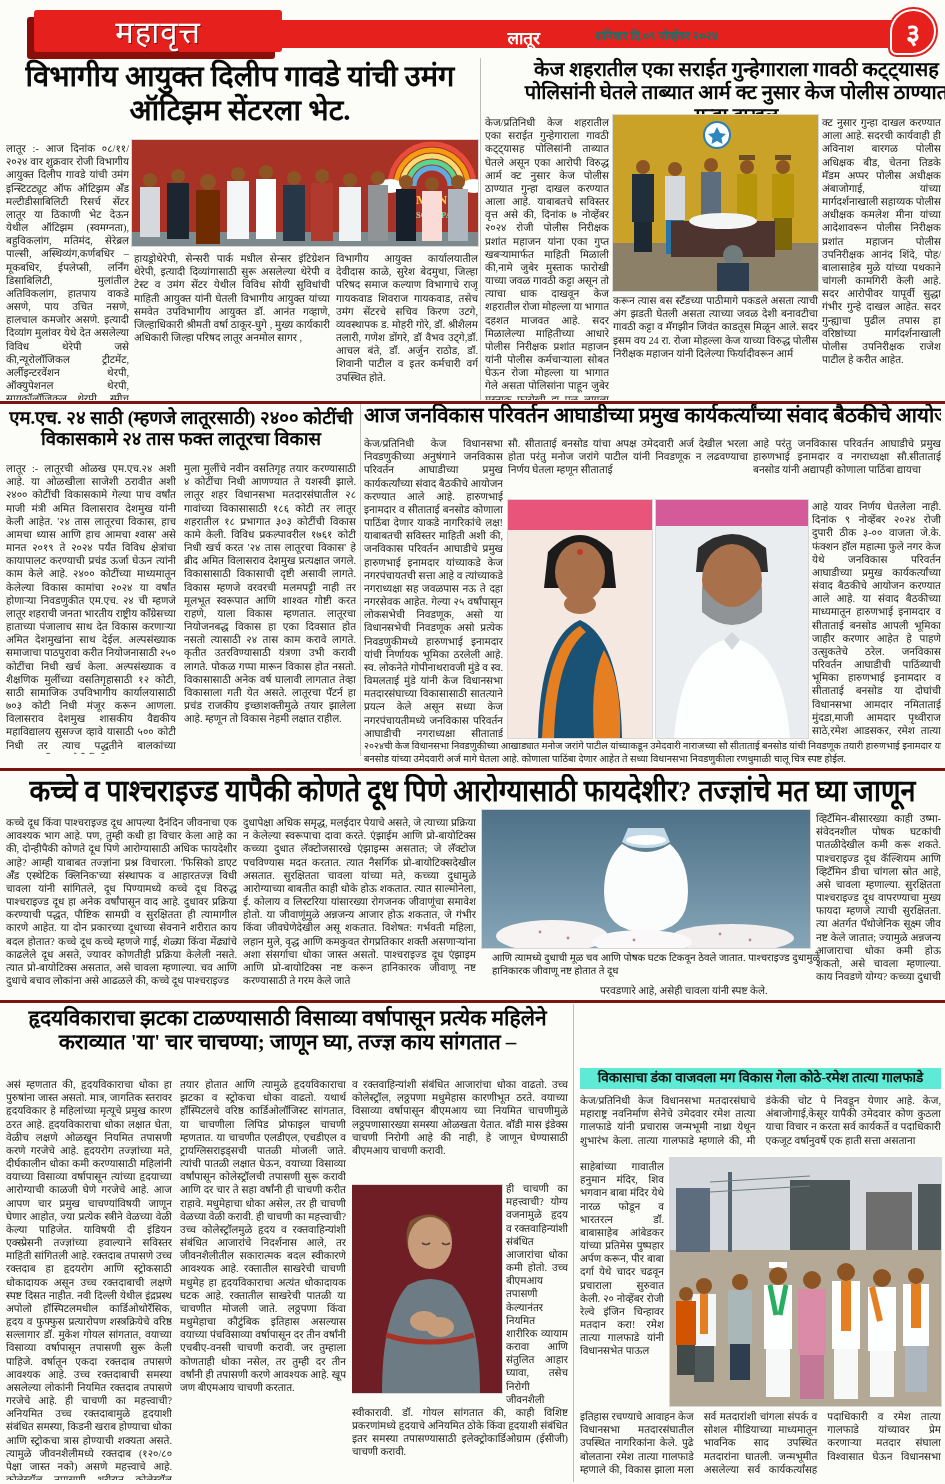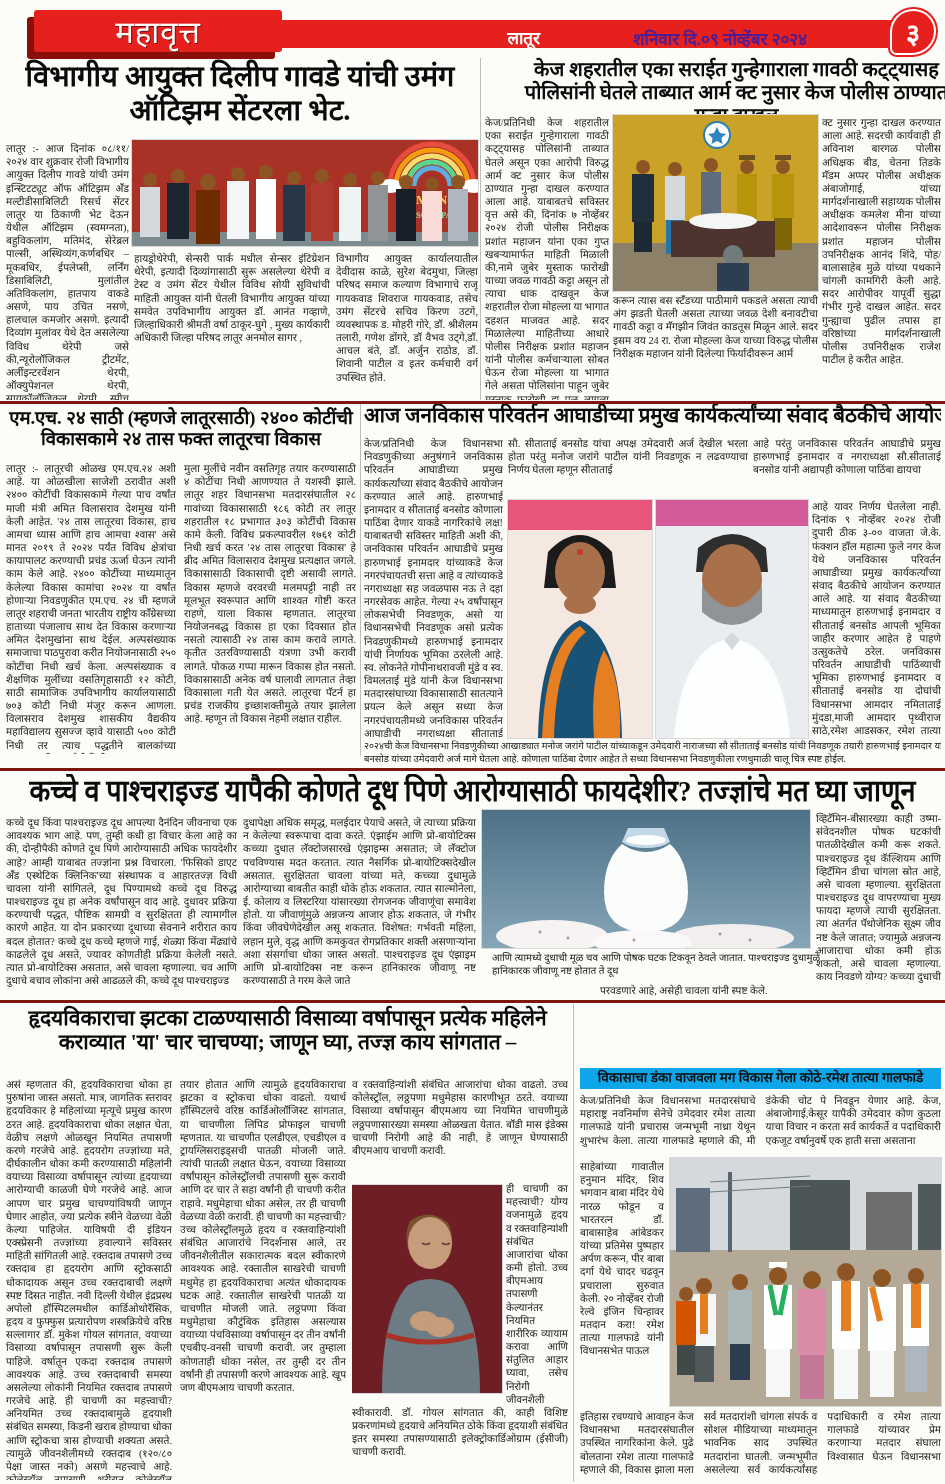--- a/index.html
+++ b/index.html
@@ -12,25 +12,25 @@
   .small{font-size:9.6px;line-height:1.25}
   .vrule{position:absolute;width:1px;background:#bdbdbd}
   .hrule{position:absolute;height:3px;background:#7e150f}
   .caption{font-size:10px;line-height:1.3;text-align:justify;overflow:hidden}
   .ribbon{background:#e6201d}
   .masthead-logo{display:flex;align-items:center;justify-content:center;
                  background:#e6201d;box-shadow:-7px 7px 0 #8a0f0b;border-radius:3px}
   .masthead-logo span{color:#fff;font-size:31px;font-weight:normal;letter-spacing:1px;
                       text-shadow:1px 1px 0 #7a0d0d}
   .mast-city{color:#fff;font-weight:bold;font-size:17px;text-align:right}
-  .mast-date{color:#4c1d95;font-weight:bold;font-size:17px;text-align:center}
+  .mast-date{color:#0f766e;font-weight:bold;font-size:12px;text-align:left}
   .pageno{display:flex;align-items:center;justify-content:center;background:#e6201d;
           border-radius:50% 48% 52% 14%;color:#fff;font-size:27px;font-weight:bold;
           box-shadow:inset 0 0 0 2px #fff, 0 0 0 2px #e6201d}
-  .subhead-blue{background:#0ea5e9;font-weight:bold;font-size:13.5px;text-align:center;
+  .subhead-blue{background:#5eead4;font-weight:bold;font-size:13.5px;text-align:center;
                 line-height:1.5;color:#101010;overflow:hidden;white-space:nowrap}
   svg{display:block}
   .photo{outline:1px solid #d8d8d8}
 </style>
 </head>
 <body>
 
 <div class="page">
 
   <div class="abs" style="left:0;top:4px;width:945px;height:54px">

